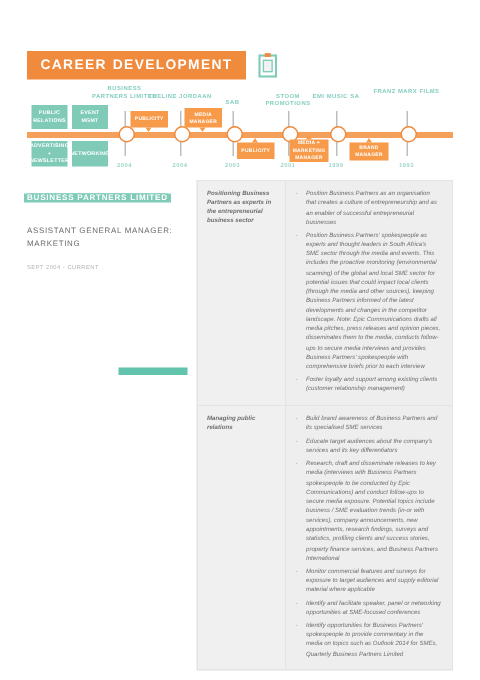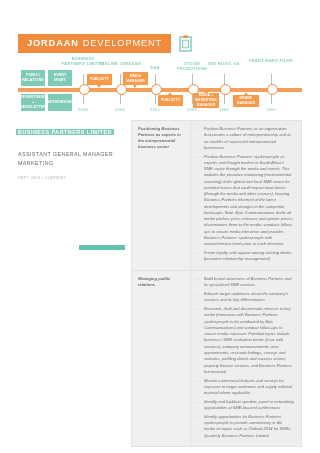--- a/index.html
+++ b/index.html
@@ -12,21 +12,21 @@
   .page{position:relative;width:320px;height:453px;}
 
   
   .hdr{position:absolute;left:18px;top:34px;display:flex;align-items:center;}
   .hdr-banner{
     background:#f08a3c;color:#ffffff;
     font-size:9.2px;font-weight:bold;letter-spacing:.9px;
     padding:5px 9px 5px 9px;line-height:1;white-space:nowrap;
     display:flex;gap:4px;
   }
-  .hdr-banner .w2{font-weight:normal;}
+  .hdr-banner .w2{font-weight:bold;}
   .hdr-icon{margin-left:8px;width:13px;height:17px;position:relative;}
 
   
   .tl{position:absolute;left:0;top:52px;width:320px;height:64px;}
   .tl-line{position:absolute;left:18px;top:36px;width:284px;height:4px;background:#f5a05a;}
 
   .node{position:absolute;width:9px;height:9px;border-radius:50%;
         background:#ffffff;border:1.6px solid #f08a3c;top:31.5px;margin-left:-4.5px;z-index:3;}
   .stem{position:absolute;width:1px;background:#bdbdbd;z-index:1;}
   .stem.up{top:22px;height:14px;}
@@ -77,21 +77,21 @@
      font-size:4.05px;font-style:italic;color:#6e6e6e;line-height:1.55;text-align:left;}
   ul.bl li:before{content:"-";position:absolute;left:0;top:0;color:#9a9a9a;}
 </style>
 </head>
 <body>
 
 <div class="page">
 
   <div class="hdr">
     <div class="hdr-banner">
-      <span class="w1">JORDAAN</span>
+      <span class="w1">CAREER</span>
       <span class="w2">DEVELOPMENT</span>
     </div>
     <div class="hdr-icon">
       <svg width="13" height="17" viewBox="0 0 13 17">
         <rect x="1" y="2" width="11" height="14" fill="none" stroke="#7fcbb8" stroke-width="1.4"></rect>
         <rect x="4.5" y="0.4" width="4" height="2.6" fill="#f08a3c"></rect>
         <rect x="3.6" y="5.2" width="5.8" height="7.6" fill="#f2f2f2" stroke="#7fcbb8" stroke-width="0.9"></rect>
       </svg>
     </div>
   </div>

